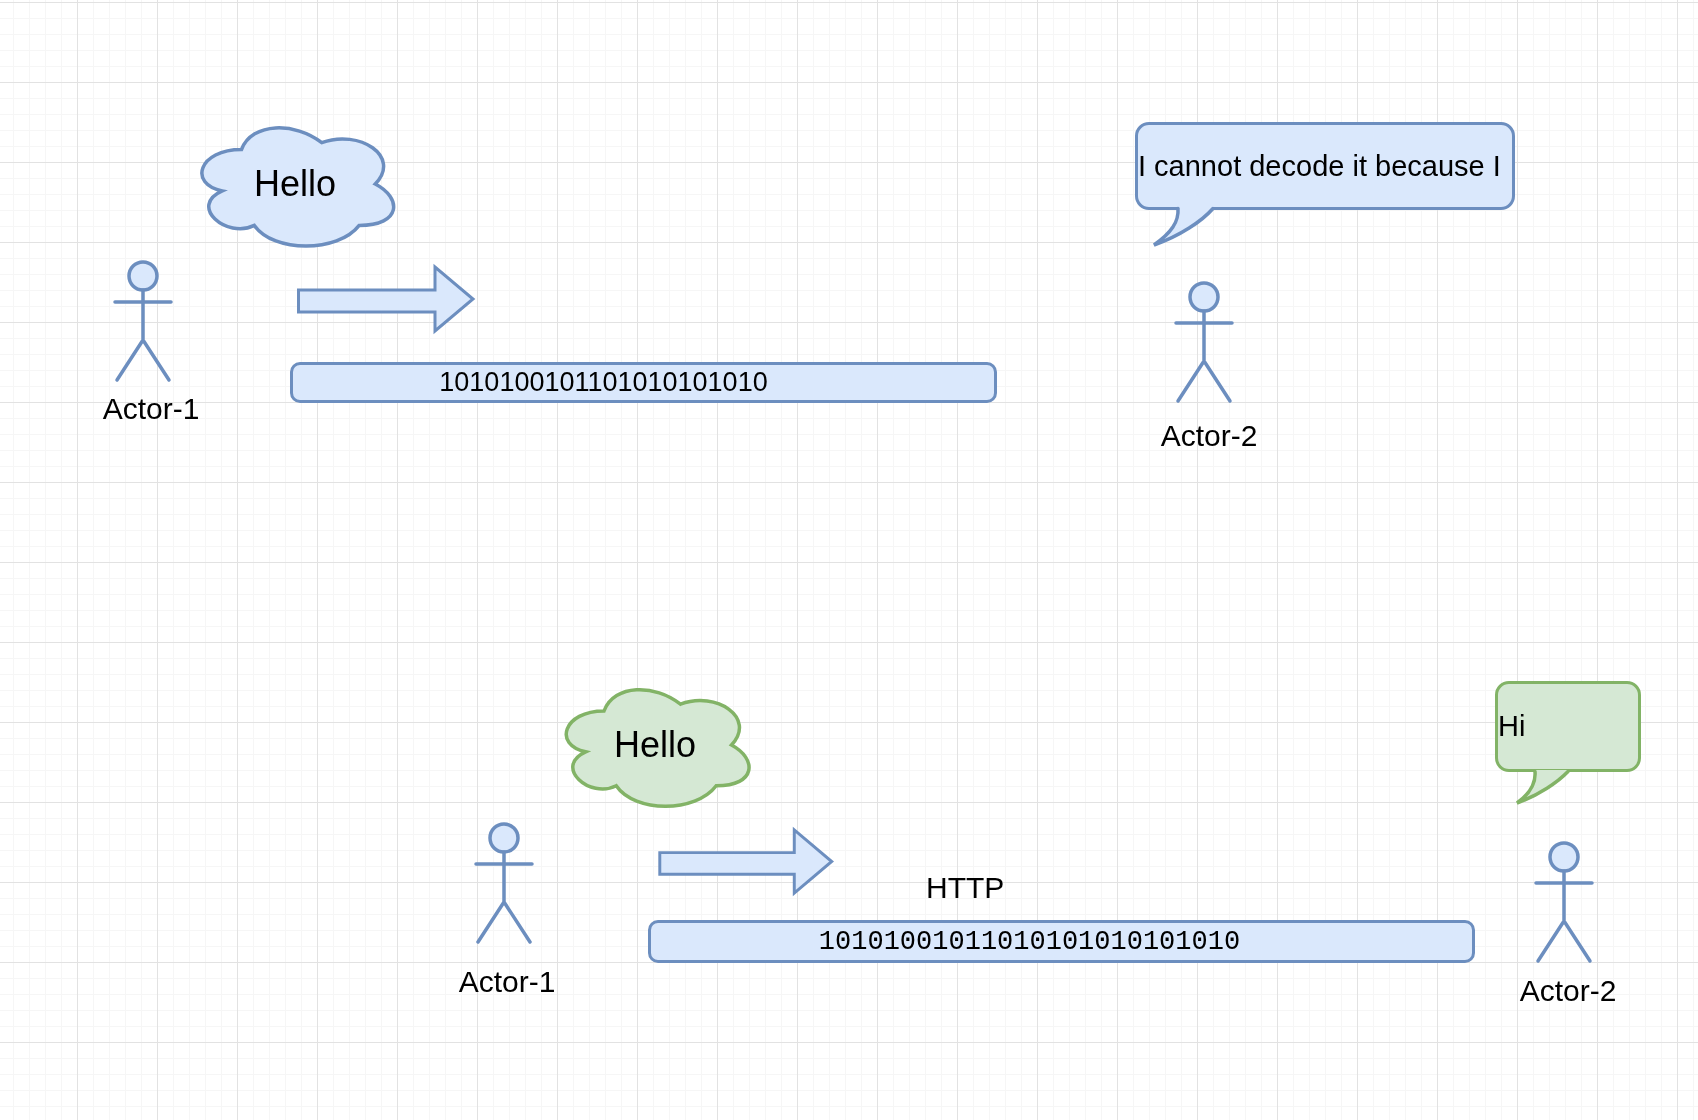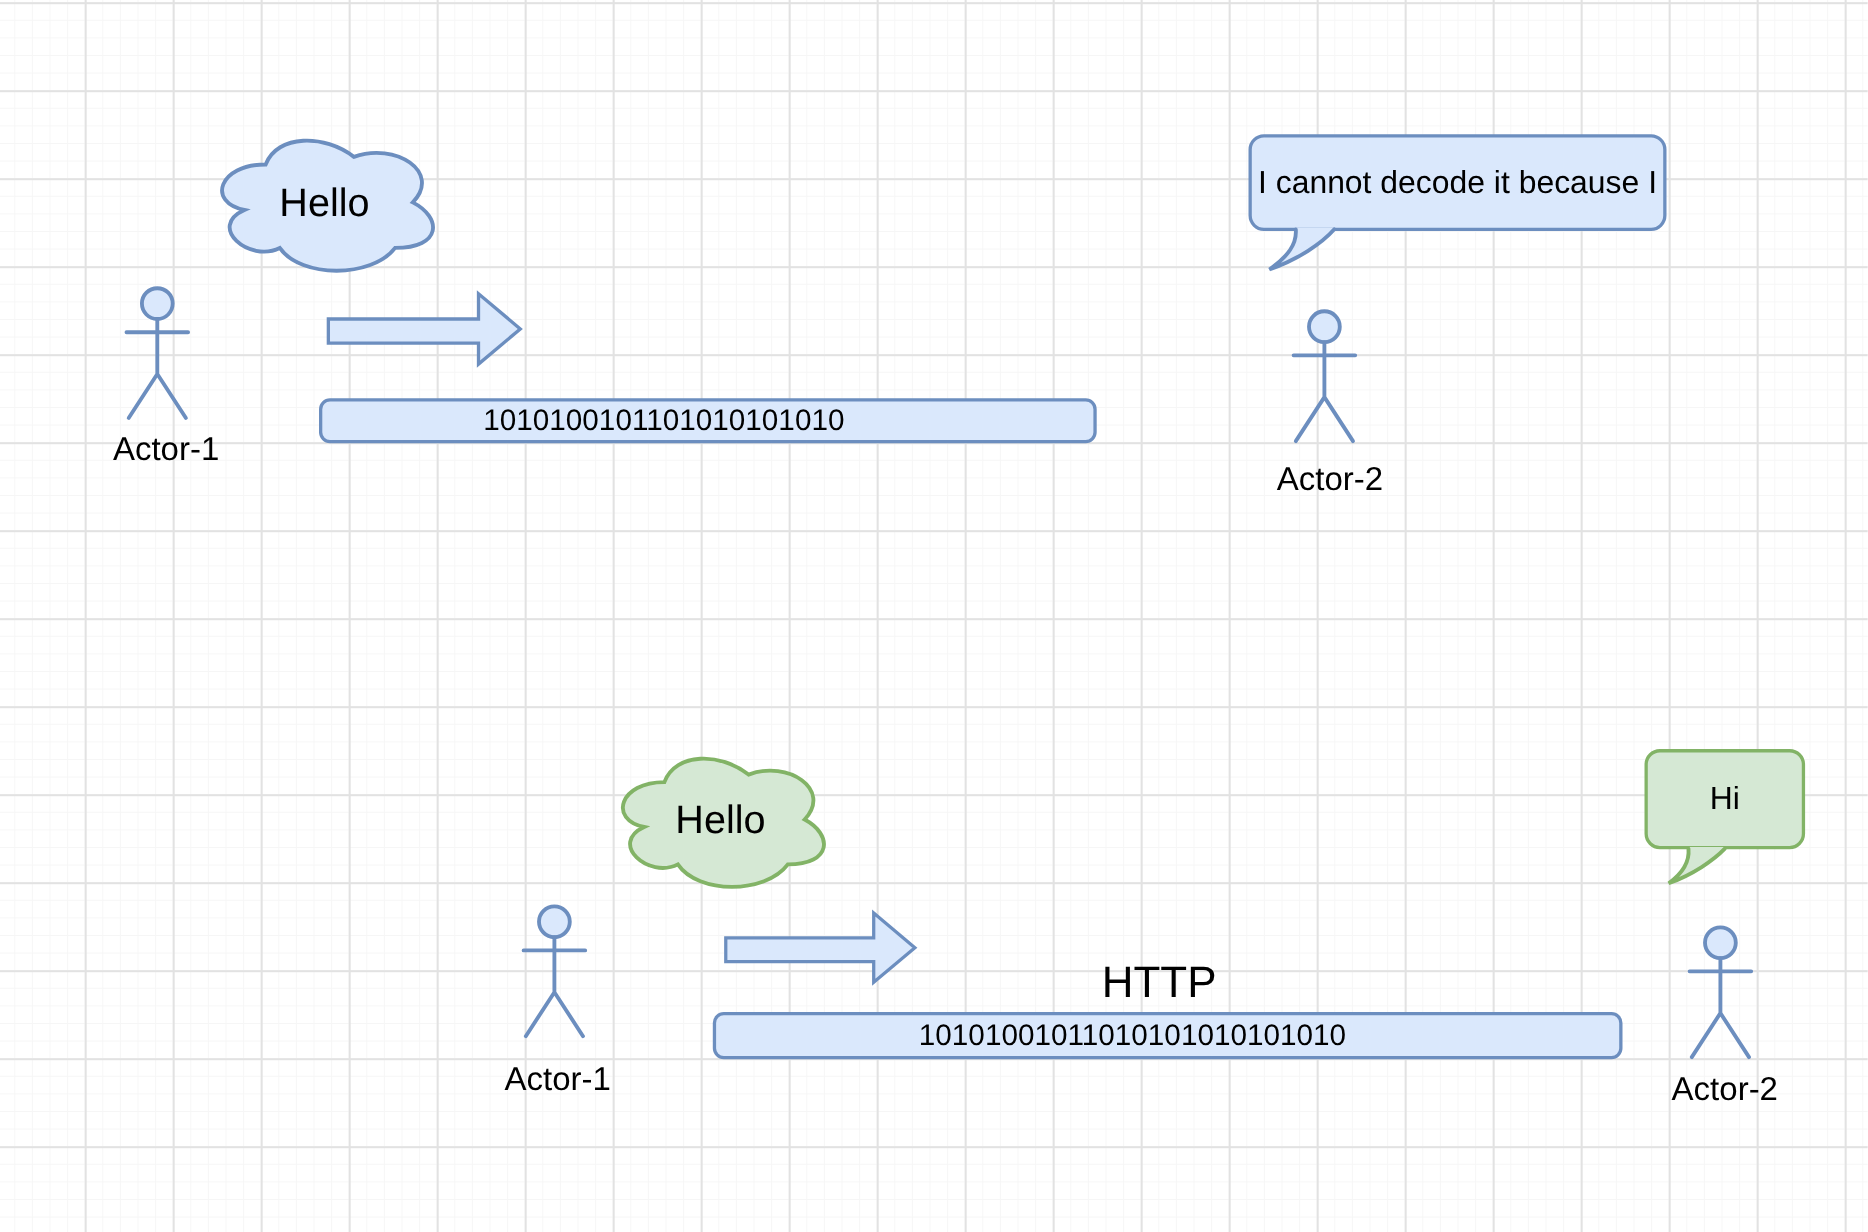--- a/index.html
+++ b/index.html
@@ -61,41 +61,41 @@
     background: var(--blue-fill);
     border: 3px solid var(--blue-stroke);
     border-radius: 10px;
     display: flex;
     align-items: center;
     justify-content: center;
     font-size: 27px;
   }
   .bit-rect > span { position: relative; }
   .bit-rect.r1 > span { left: -40px; }
-  .bit-rect.r2 > span { left: -32px; }
+  .bit-rect.r2 > span { left: -32px; font-family: Liberation Mono, monospace; }
 
   .bubble {
     position: absolute;
     border-radius: 14px;
     display: flex;
-    flex-direction: column;
+    flex-direction: row;
     align-items: center;
-    justify-content: center;
+    justify-content: flex-start;
     text-align: center;
     font-size: 29px;
     line-height: 33px;
   }
   .bubble.blue  { background: var(--blue-fill);  border: 3px solid var(--blue-stroke); }
   .bubble.green { background: var(--green-fill); border: 3px solid var(--green-stroke); }
 
   .protocol-label {
     position: absolute;
     width: 180px;
-    text-align: right;
-    font-size: 40px;
+    text-align: left;
+    font-size: 30px;
   }
 </style>
 </head>
 <body>
 
 <div class="canvas">
 
   
   <div style="display:contents">
 

